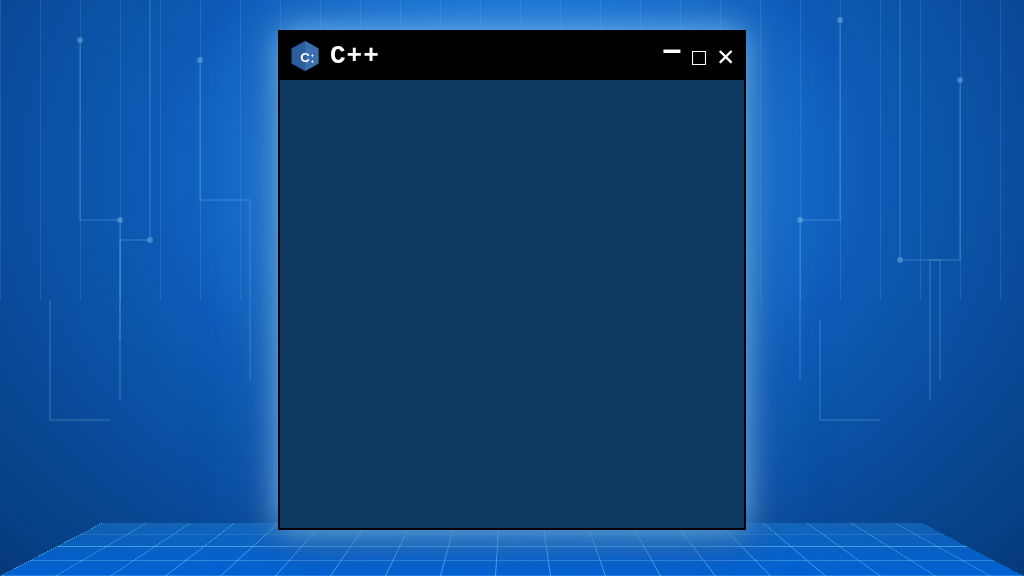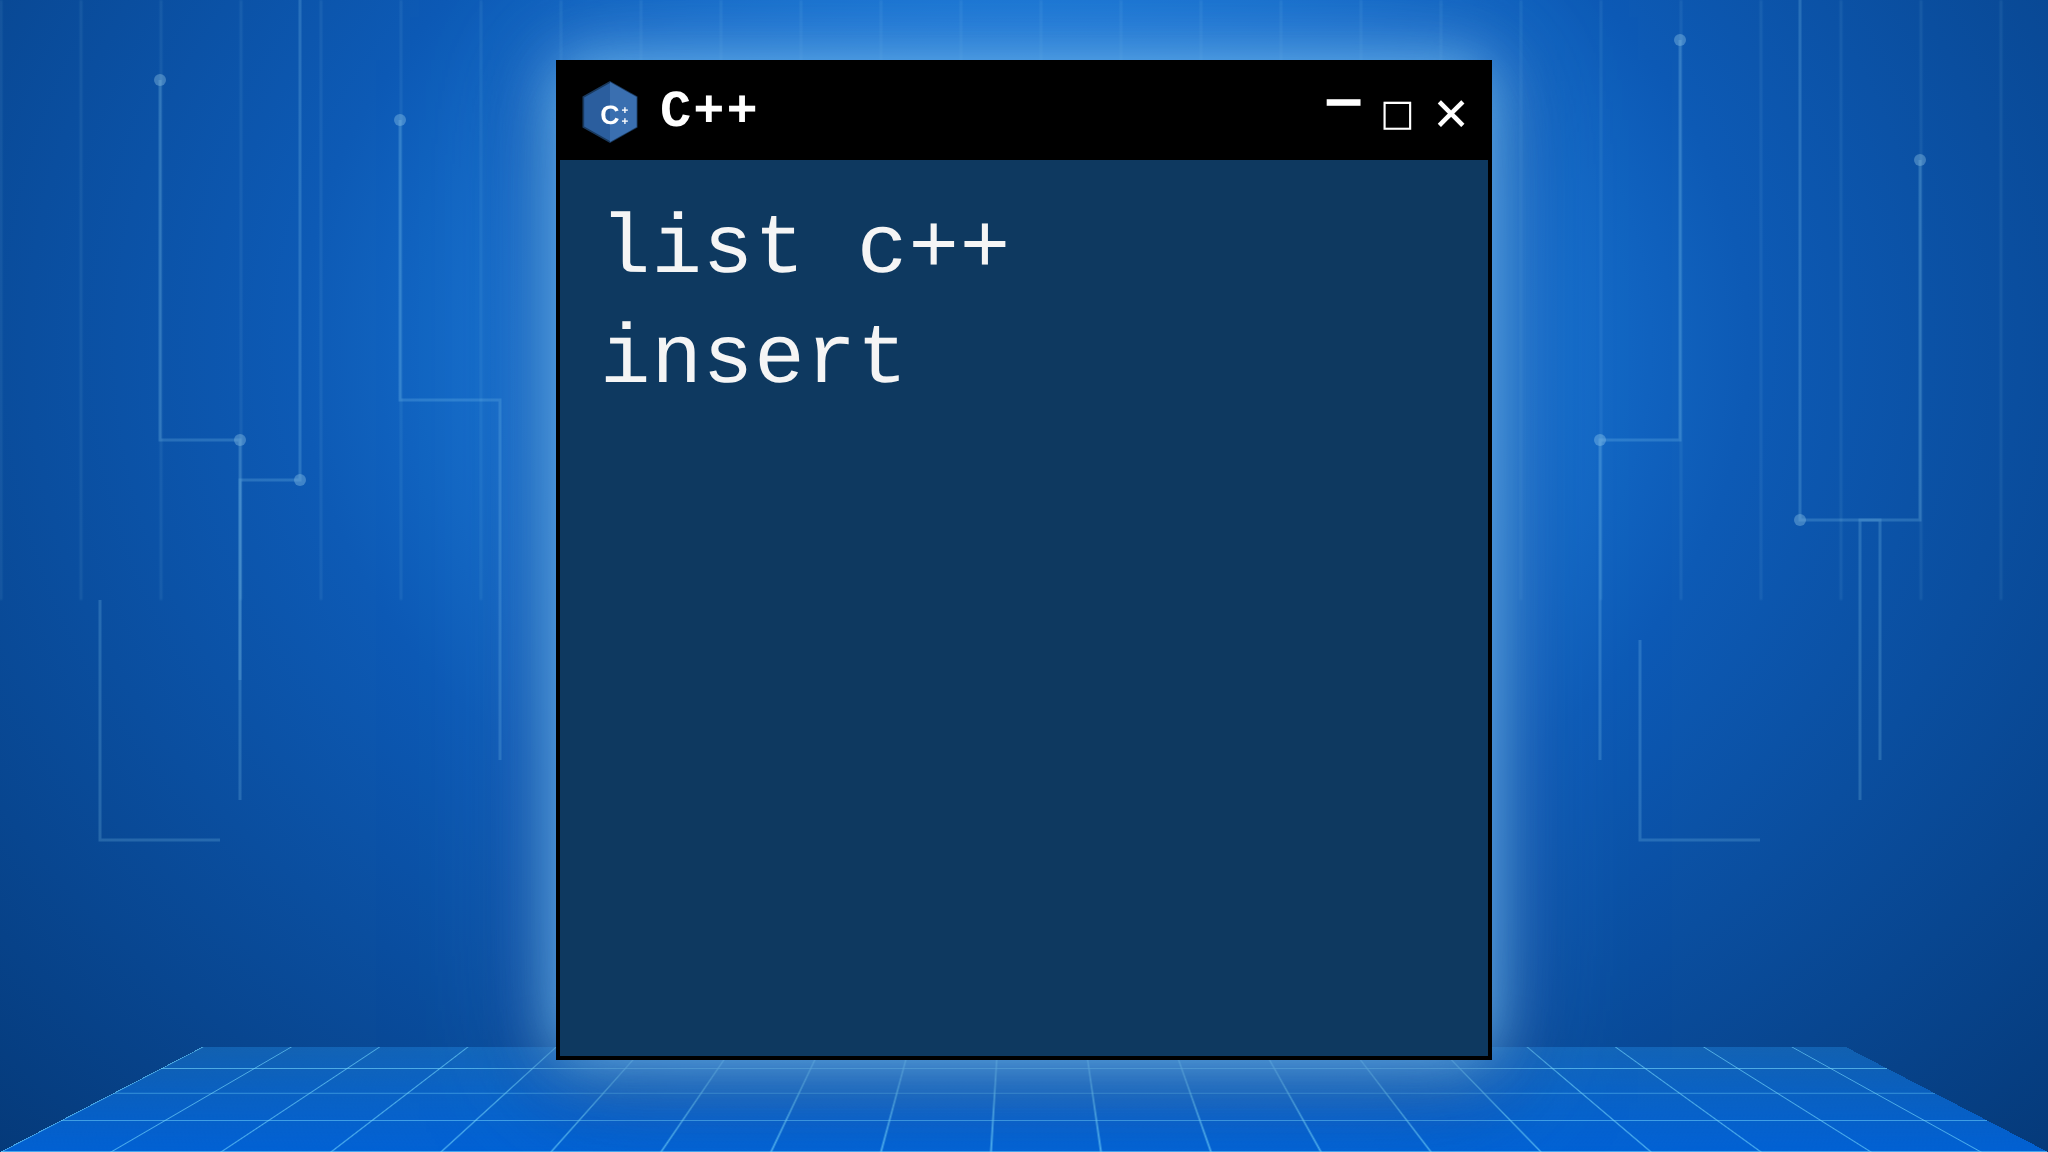--- a/index.html
+++ b/index.html
@@ -163,17 +163,13 @@
         <text x="27" y="28" font-family="Arial" font-size="7" font-weight="bold" fill="#fff" text-anchor="middle">+</text>
       </svg>
     </span>
     <span class="app-title">C++</span>
     <div class="window-controls">
       <span class="ctrl-min">—</span>
       <span class="ctrl-max">☐</span>
       <span class="ctrl-close">✕</span>
     </div>
   </div>
-  <div class="content">
-    <div class="terminal-text">list c++
-insert</div>
-  </div>
 </div>
 
 </body></html>

